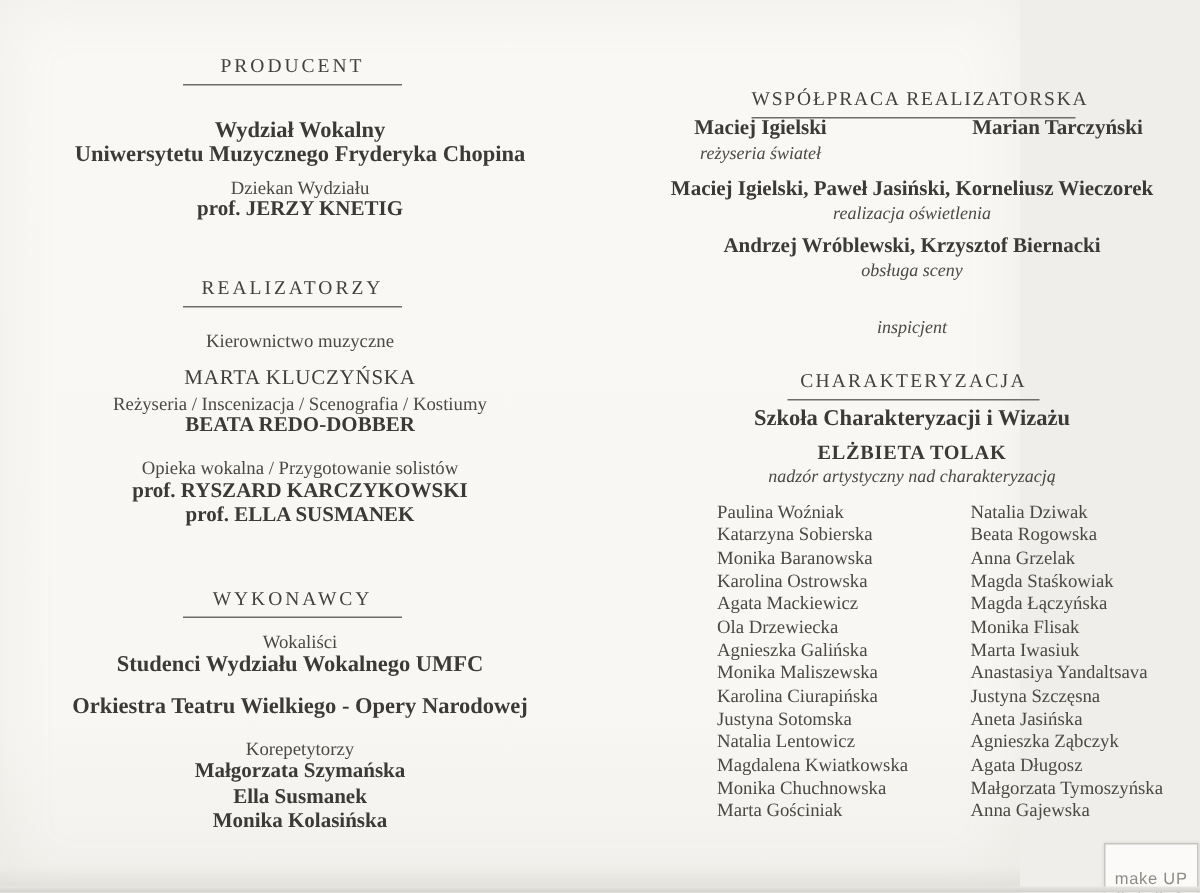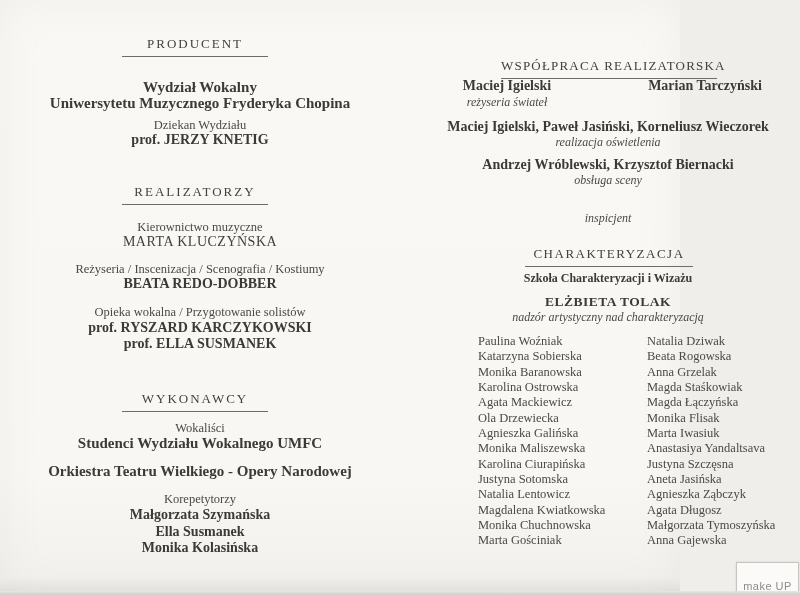--- a/index.html
+++ b/index.html
@@ -75,21 +75,21 @@
 <div class="page">
 
   <div class="hdr" style="left:122px;top:36px;width:146px;">PRODUCENT</div>
   <div class="line c-left bold15" style="top:79px;">Wydział Wokalny</div>
   <div class="line c-left bold15" style="top:95px;">Uniwersytetu Muzycznego Fryderyka Chopina</div>
   <div class="line c-left small" style="top:118px;">Dziekan Wydziału</div>
   <div class="line c-left bold14" style="top:132px;">prof. JERZY KNETIG</div>
 
   <div class="hdr" style="left:122px;top:184px;width:146px;">REALIZATORZY</div>
   <div class="line c-left small" style="top:220px;">Kierownictwo muzyczne</div>
-  <div class="line c-left caps14" style="top:234px;">MARTA KLUCZYŃSKA</div>
+  <div class="line c-left caps14" style="top:245px;">MARTA KLUCZYŃSKA</div>
   <div class="line c-left small" style="top:262px;">Reżyseria / Inscenizacja / Scenografia / Kostiumy</div>
   <div class="line c-left bold14" style="top:276px;">BEATA REDO-DOBBER</div>
   <div class="line c-left small" style="top:305px;">Opieka wokalna / Przygotowanie solistów</div>
   <div class="line c-left bold14" style="top:320px;">prof. RYSZARD KARCZYKOWSKI</div>
   <div class="line c-left bold14" style="top:336px;">prof. ELLA SUSMANEK</div>
 
   <div class="hdr" style="left:122px;top:391px;width:146px;">WYKONAWCY</div>
   <div class="line c-left small" style="top:421px;">Wokaliści</div>
   <div class="line c-left bold15" style="top:435px;">Studenci Wydziału Wokalnego UMFC</div>
   <div class="line c-left bold15" style="top:463px;">Orkiestra Teatru Wielkiego - Opery Narodowej</div>
@@ -108,21 +108,21 @@
 
   <div class="line c-right bold14" style="top:119px;">Maciej Igielski, Paweł Jasiński, Korneliusz Wieczorek</div>
   <div class="line c-right ital" style="top:135px;">realizacja oświetlenia</div>
 
   <div class="line c-right bold14" style="top:157px;">Andrzej Wróblewski, Krzysztof Biernacki</div>
   <div class="line c-right ital" style="top:173px;">obsługa sceny</div>
 
   <div class="line c-right ital" style="top:211px;">inspicjent</div>
 
   <div class="hdr" style="left:525px;top:246px;width:168px;letter-spacing:1.5px;">CHARAKTERYZACJA</div>
-  <div class="line c-right" style="top:271px;font-size:12px;font-weight:bold;color:#3b3a36;">Szkoła Charakteryzacji i Wizażu</div>
+  <div class="line c-right" style="top:271px;font-size:15px;font-weight:bold;color:#3b3a36;">Szkoła Charakteryzacji i Wizażu</div>
   <div class="line c-right" style="top:294px;font-size:13.5px;font-weight:bold;letter-spacing:.5px;color:#3b3a36;">ELŻBIETA TOLAK</div>
   <div class="line c-right ital" style="top:310px;">nadzór artystyczny nad charakteryzacją</div>
 
   <div class="namelist" id="names-left">
       <div class="nl-item">Paulina Woźniak</div>
       <div class="nl-item">Katarzyna Sobierska</div>
       <div class="nl-item">Monika Baranowska</div>
       <div class="nl-item">Karolina Ostrowska</div>
       <div class="nl-item">Agata Mackiewicz</div>
       <div class="nl-item">Ola Drzewiecka</div>

